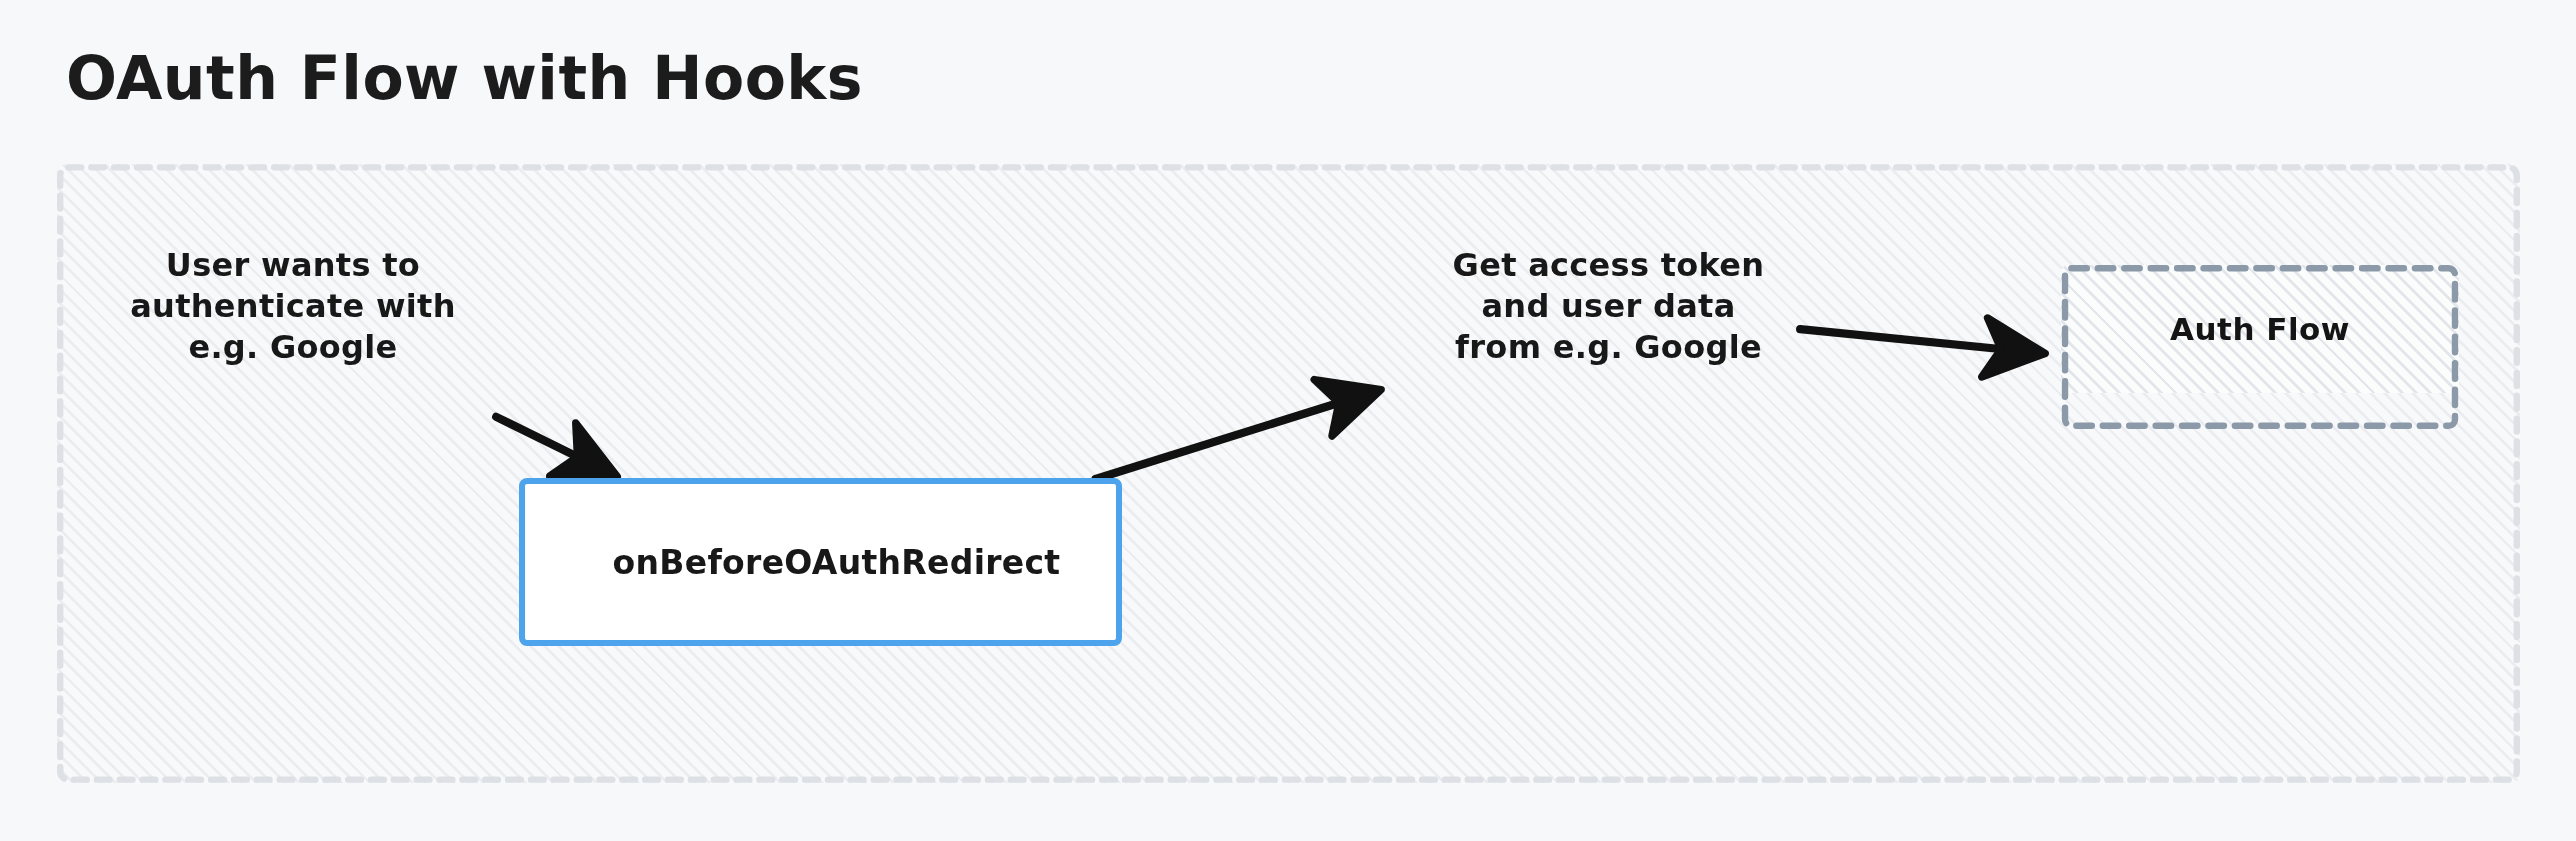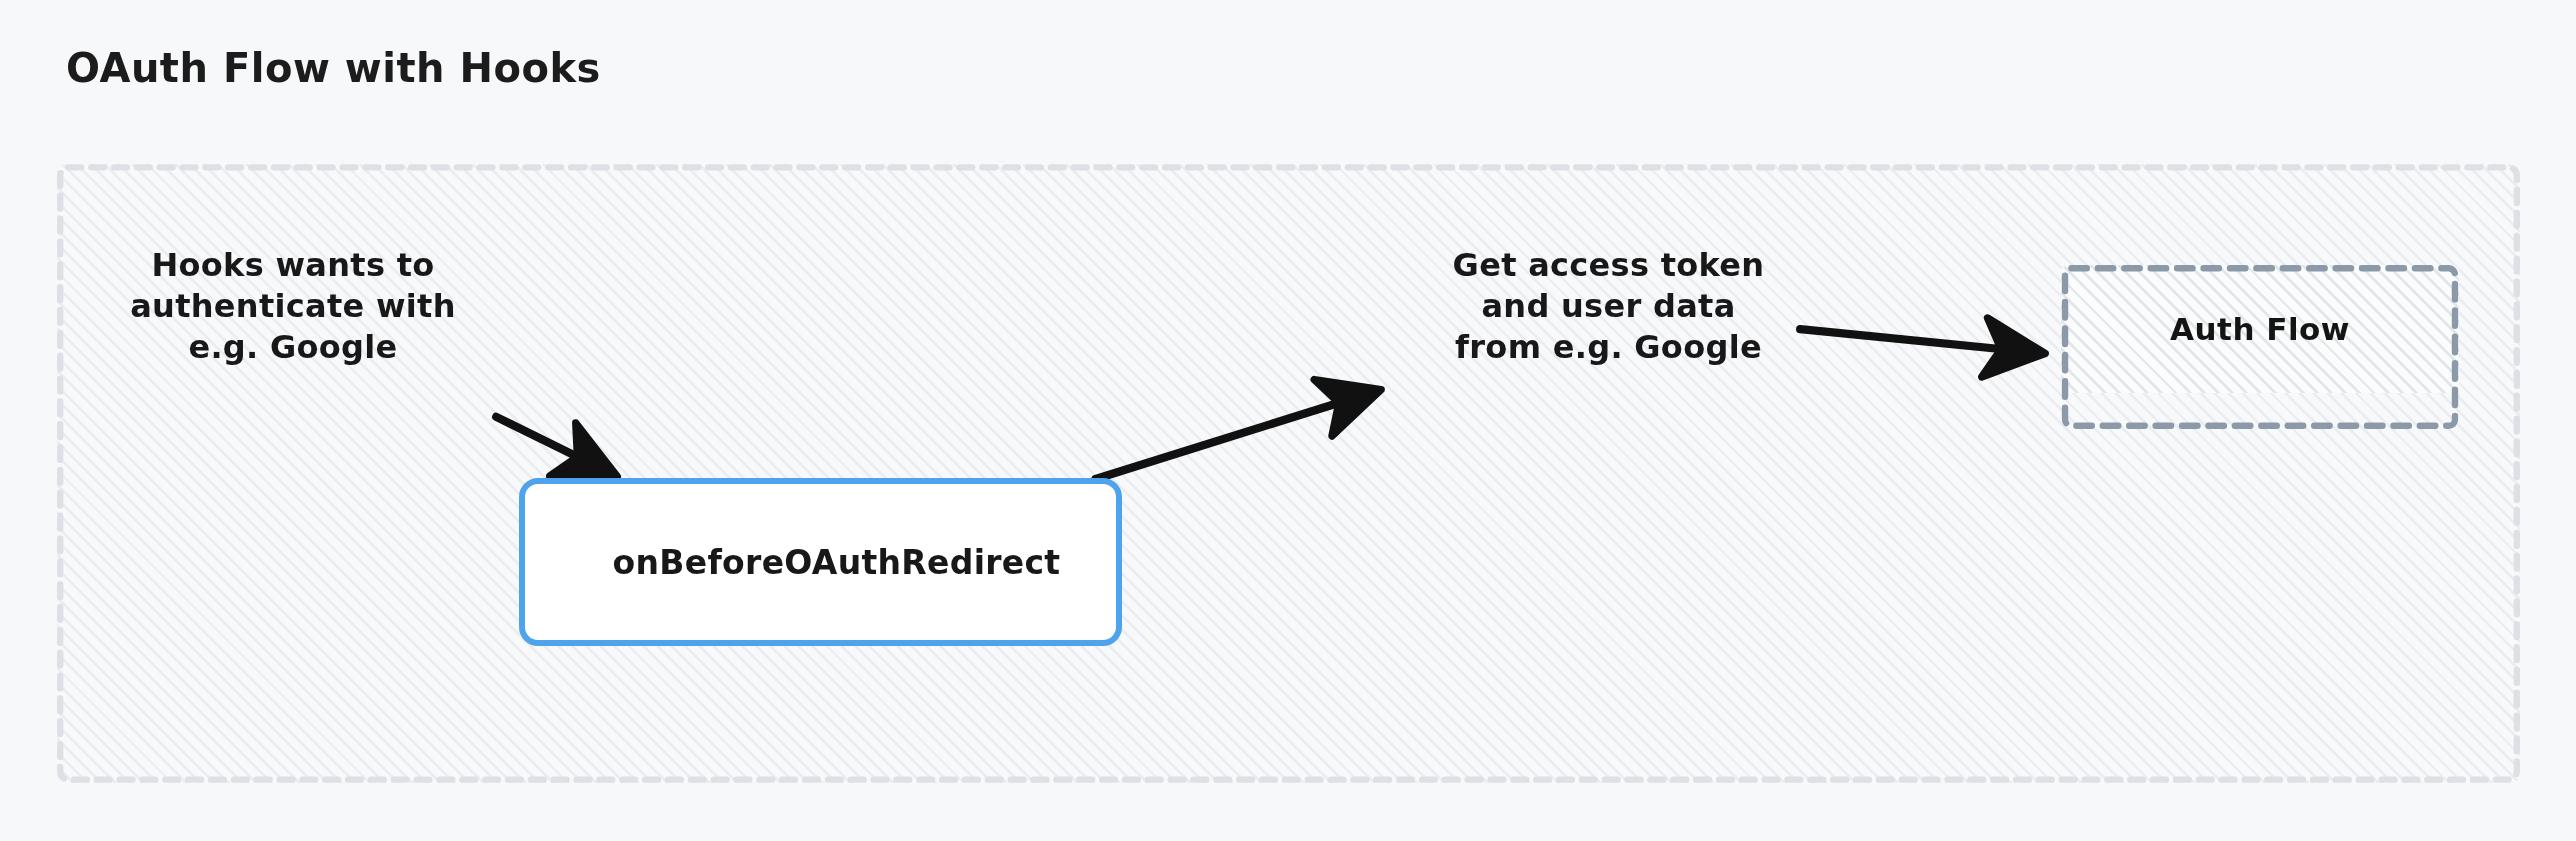--- a/index.html
+++ b/index.html
@@ -18,21 +18,21 @@
     background: #f7f8fa;
     overflow: hidden;
   }
 
   
   #diagram-title {
     position: absolute;
     left: 66px;
     top: 48px;
     font-family: "DejaVu Sans", sans-serif;
-    font-size: 40px;
+    font-size: 60px;
     font-weight: 700;
     letter-spacing: 0.5px;
     color: #1c1c1c;
     white-space: nowrap;
     line-height: 1;
   }
 
   
   #flow-container {
     position: absolute;
@@ -105,21 +105,21 @@
   
   #hook-node {
     position: absolute;
     left: 519px;
     top: 478px;
     width: 603px;
     height: 168px;
     box-sizing: border-box;
     background: #ffffff;
     border: 6.4px solid #4da3ec;
-    border-radius: 19px;
+    border-radius: 8px;
     display: flex;
     align-items: center;
     justify-content: center;
     z-index: 5;
     padding-left: 32px;
   }
   #hook-node-label {
     font-family: "DejaVu Sans", sans-serif;
     font-size: 33px;
     font-weight: 700;
@@ -179,21 +179,21 @@
     <svg id="auth-flow-group-border" width="398" height="164" viewBox="0 0 435 180">
       <rect x="3.5" y="3.5" width="428" height="173" rx="7" ry="7" fill="none" stroke="#8b99a8" stroke-width="7" stroke-dasharray="17 12" stroke-linecap="round"></rect>
     </svg>
     <span class="group-label">Auth Flow</span>
   </div>
 
   <div id="hook-node">
     <span id="hook-node-label">onBeforeOAuthRedirect</span>
   </div>
 
-  <div class="edge-label" id="edge-label-user-auth">Hooks wants to
+  <div class="edge-label" id="edge-label-user-auth">User wants to
 authenticate with
 e.g. Google</div>
 
   <div class="edge-label" id="edge-label-access-token">Get access token
 and user data
 from e.g. Google</div>
 
   <svg id="arrow-layer" viewBox="0 0 2819 921">
     <defs>
       <marker id="arrowhead" markerWidth="9" markerHeight="9" refX="6.2" refY="4.5" orient="auto" markerUnits="strokeWidth">

